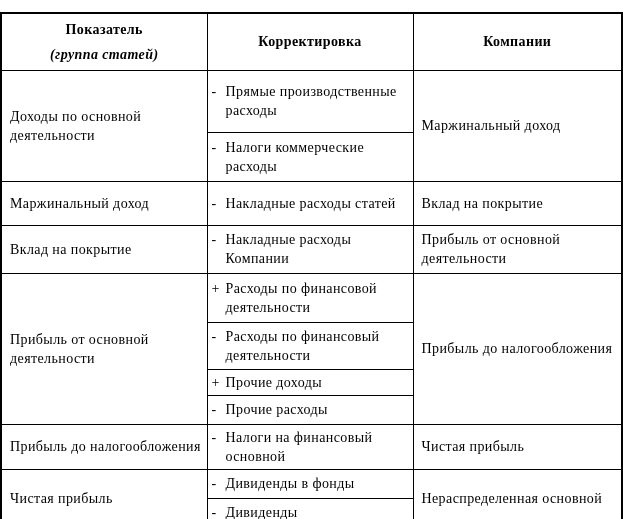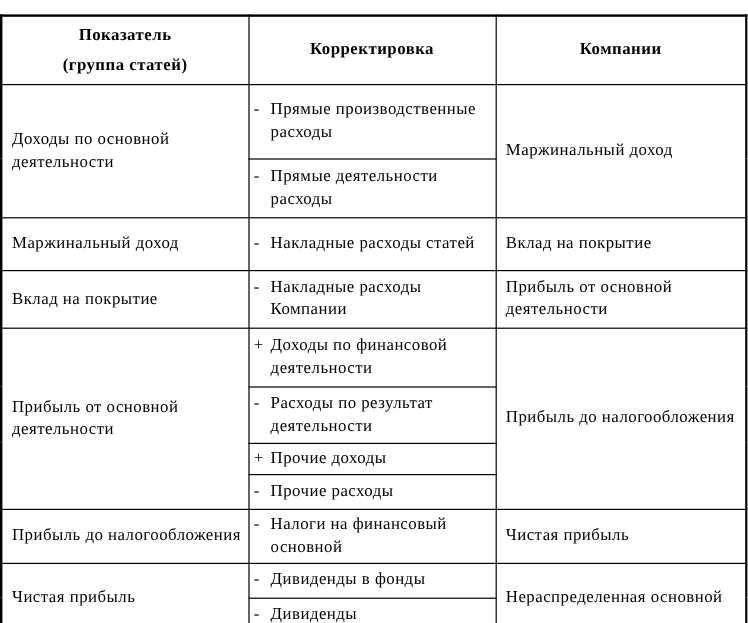--- a/index.html
+++ b/index.html
@@ -28,21 +28,21 @@
     border: 1px solid #000000;
     vertical-align: middle;
     overflow: hidden;
     padding: 0;
   }
   th {
     font-weight: bold;
     text-align: center;
     padding: 4px 2px;
   }
-  .h2nd { margin-top: 6px; }
+  .h2nd { margin-top: 6px; font-style: italic; }
   td.ind, td.res {
     text-align: left;
     padding: 2px 3px 2px 8px;
   }
   td.adj { padding: 2px 8px 2px 0; }
   .adjtext {
     position: relative;
     padding-left: 18px;
   }
   .sign {
@@ -75,21 +75,21 @@
 
       <tr style="height:62px">
         <td rowspan="2" class="ind">Доходы по основной деятельности</td>
         <td class="adj">
           <div class="adjtext"><span class="sign">-</span><span>Прямые производственные расходы</span></div>
         </td>
         <td rowspan="2" class="res">Маржинальный доход</td>
       </tr>
       <tr style="height:49px">
         <td class="adj">
-          <div class="adjtext"><span class="sign">-</span><span>Прямые деятельности расходы</span></div>
+          <div class="adjtext"><span class="sign">-</span><span>Налоги коммерческие расходы</span></div>
         </td>
       </tr>
 
       <tr style="height:44px">
         <td class="ind">Маржинальный доход</td>
         <td class="adj">
           <div class="adjtext"><span class="sign">-</span><span>Накладные расходы статей</span></div>
         </td>
         <td class="res">Вклад на покрытие</td>
       </tr>
@@ -98,27 +98,27 @@
         <td class="ind">Вклад на покрытие</td>
         <td class="adj">
           <div class="adjtext"><span class="sign">-</span><span>Накладные расходы Компании</span></div>
         </td>
         <td class="res">Прибыль от основной деятельности</td>
       </tr>
 
       <tr style="height:49px">
         <td rowspan="4" class="ind">Прибыль от основной деятельности</td>
         <td class="adj">
-          <div class="adjtext"><span class="sign">+</span><span>Доходы по финансовой деятельности</span></div>
+          <div class="adjtext"><span class="sign">+</span><span>Расходы по финансовой деятельности</span></div>
         </td>
         <td rowspan="4" class="res">Прибыль до налогообложения</td>
       </tr>
       <tr style="height:47px">
         <td class="adj">
-          <div class="adjtext"><span class="sign">-</span><span>Расходы по результат деятельности</span></div>
+          <div class="adjtext"><span class="sign">-</span><span>Расходы по финансовый деятельности</span></div>
         </td>
       </tr>
       <tr style="height:26px">
         <td class="adj">
           <div class="adjtext"><span class="sign">+</span><span>Прочие доходы</span></div>
         </td>
       </tr>
       <tr style="height:29px">
         <td class="adj">
           <div class="adjtext"><span class="sign">-</span><span>Прочие расходы</span></div>

